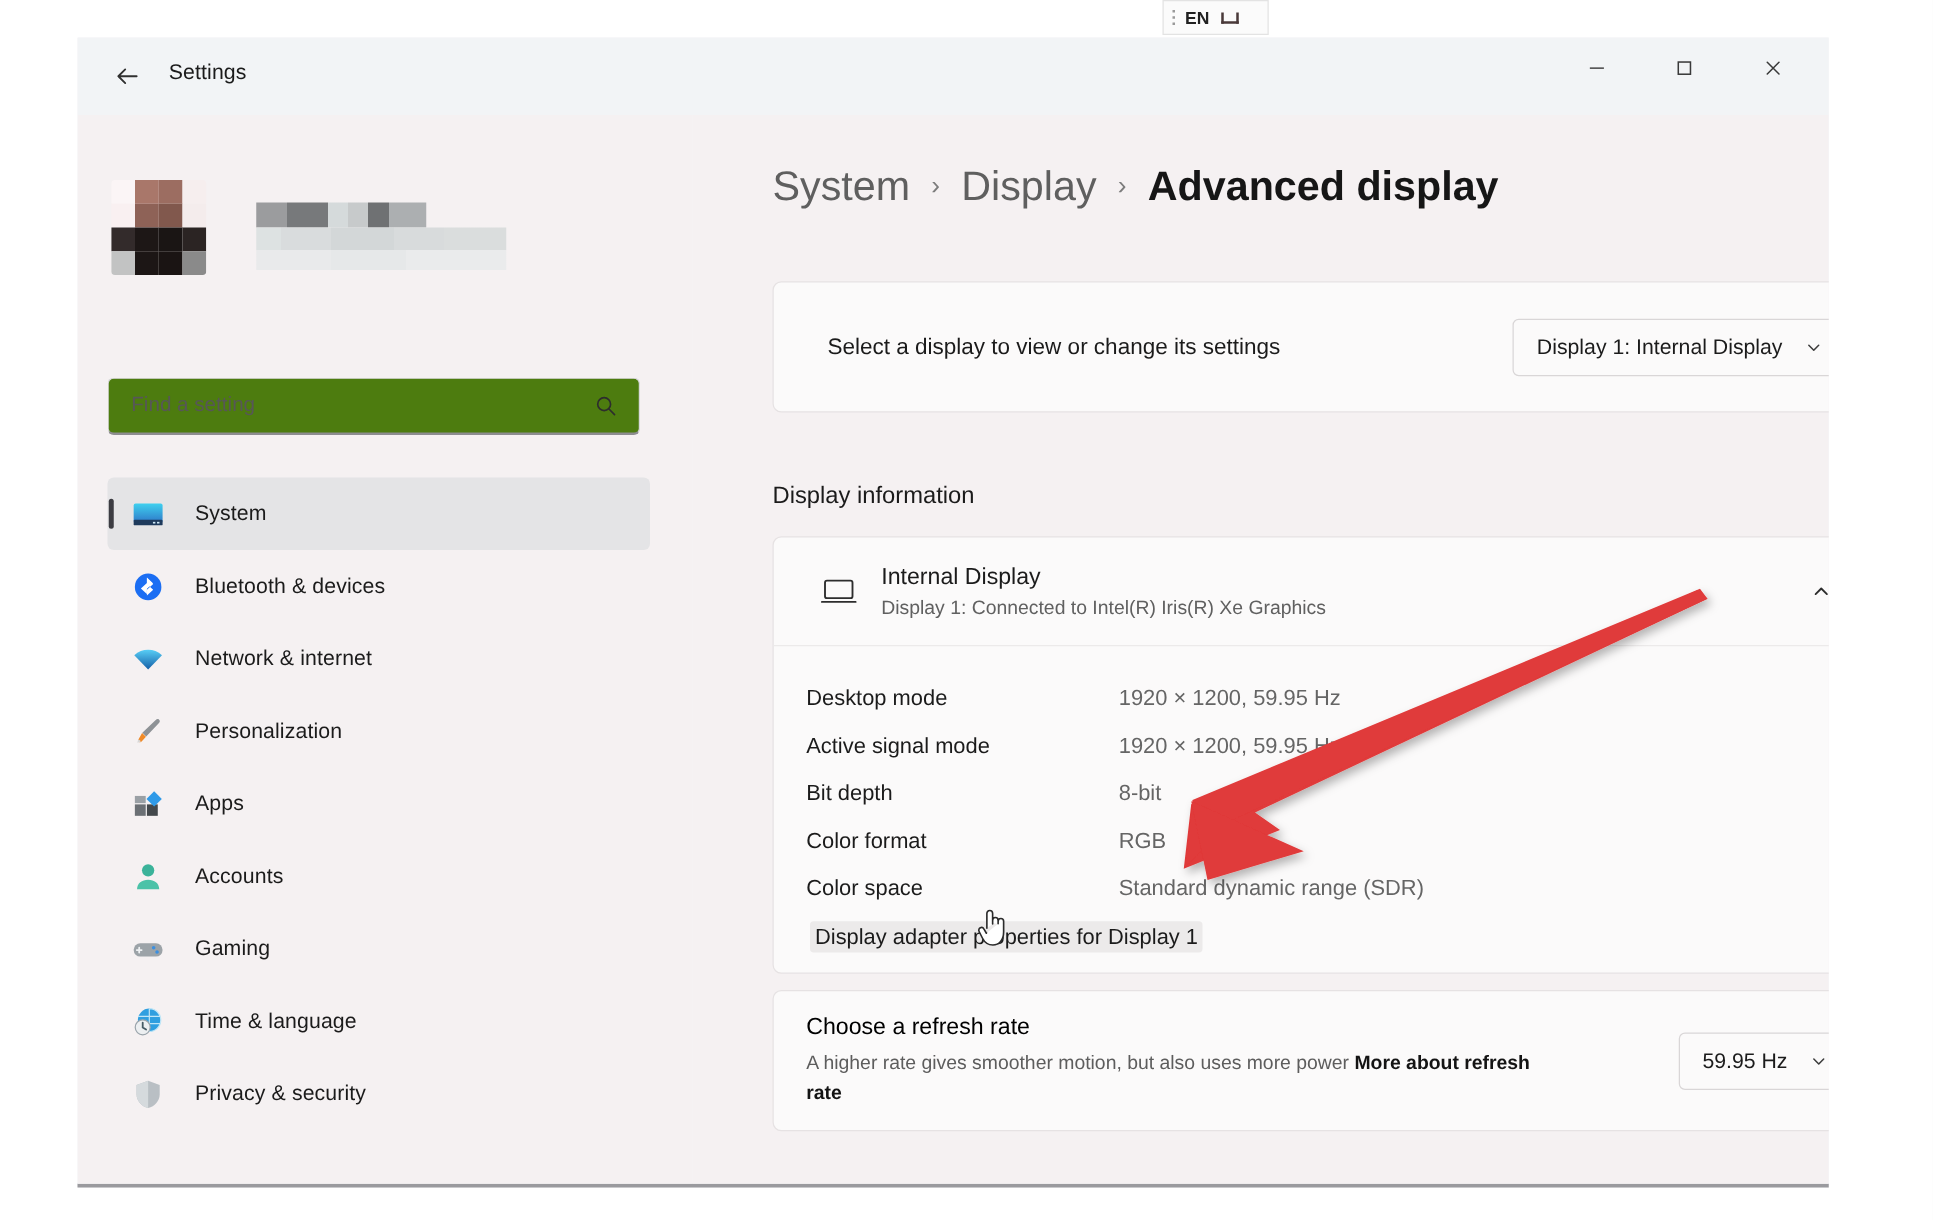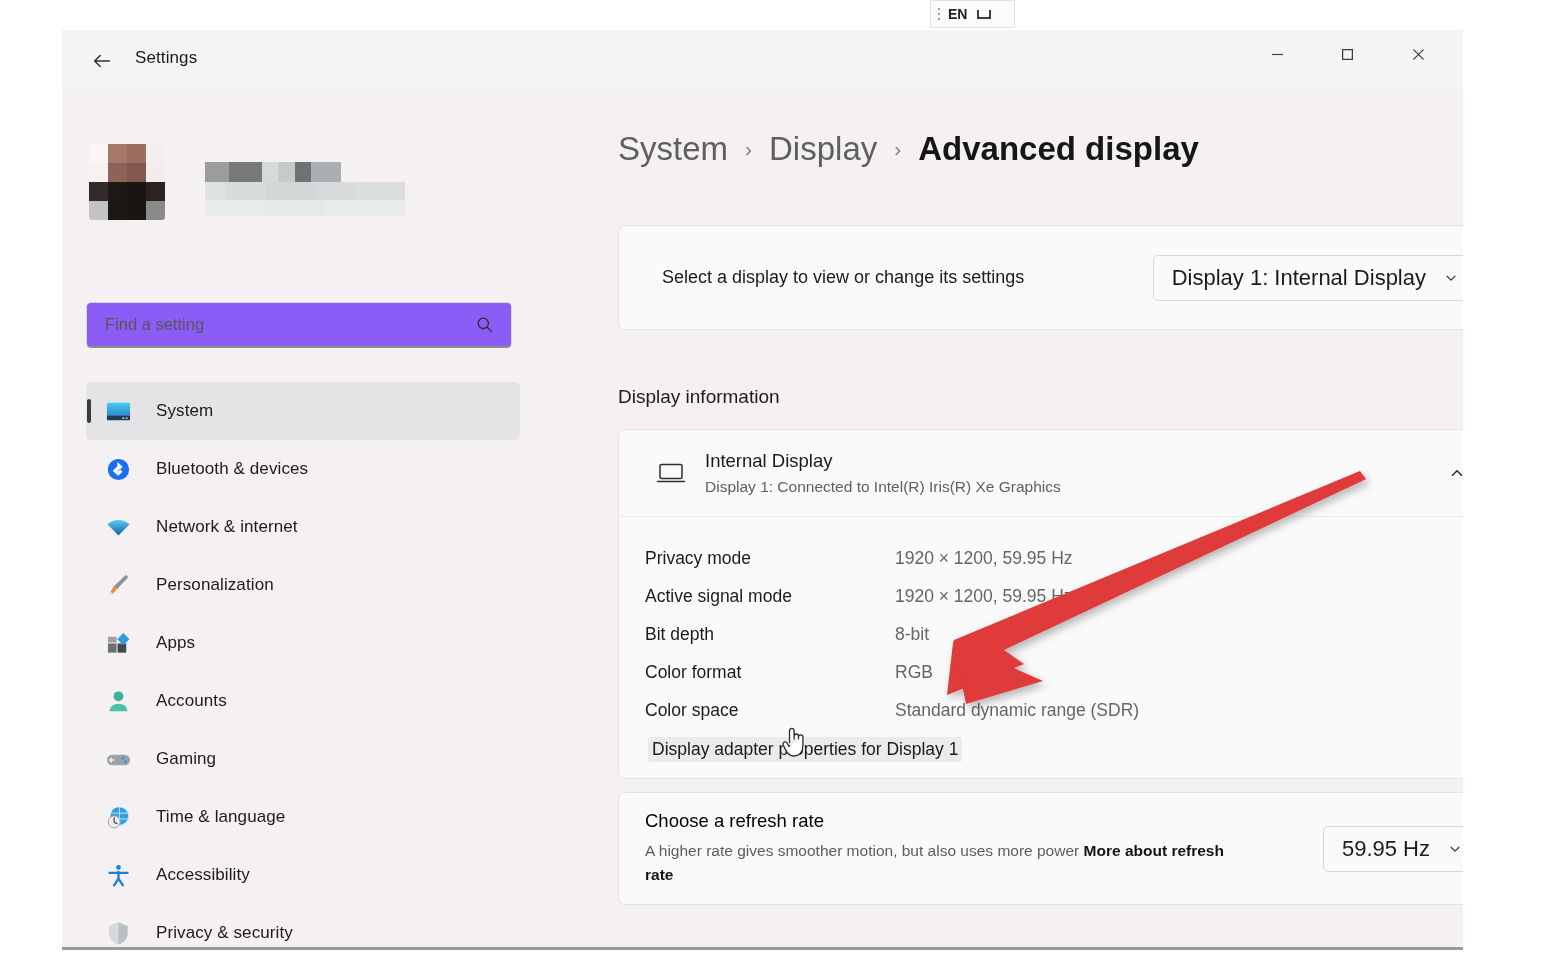--- a/index.html
+++ b/index.html
@@ -67,21 +67,21 @@
   .r1 { width: 136px; height: 20px;
         background: linear-gradient(90deg,#9b9c9e 0 18%,#77797b 18% 42%,#d5dadb 42% 54%,#c7cacb 54% 66%,#6f7173 66% 78%,#acafb1 78% 100%); }
   .r2 { width: 200px; height: 18px;
         background: linear-gradient(90deg,#dde2e2 0 10%,#d9dcdd 10% 30%,#d3d7d8 30% 55%,#d8dbdc 55% 75%,#dadddd 75% 100%); }
   .r3 { width: 200px; height: 16px;
         background: linear-gradient(90deg,#e9eaeb 0 30%,#e6e8e9 30% 60%,#eaebec 60% 100%); }
 
   .search-wrap {
     position: absolute; left: 24px; top: 210px;
     width: 426px; height: 46px;
-    background: #8b5cf6;
+    background: #4d7c0f;
     border: 1px solid #d8d8da;
     border-bottom: 2px solid #8d8d90;
     border-radius: 5px;
     display: flex; align-items: center;
     cursor: text;
   }
   .search-wrap input {
     flex: 1; border: 0; outline: none; background: transparent;
     font-family: "Liberation Sans", sans-serif;
     font-size: 16.5px; color: #1b1b1b; padding: 0 14px 0 18px;
@@ -126,21 +126,21 @@
 
   .sel-row { display: flex; align-items: center; height: 100%; padding: 0 26px; }
   .sel-label { font-size: 18px; color: #1b1b1b; }
   .dropdown {
     margin-left: auto; position: relative;
     background: #fbfafa; border: 1px solid #d9d6d7;
     border-radius: 5px; height: 46px;
     display: flex; align-items: center; cursor: pointer;
     padding: 0 16px 0 18px;
   }
-  .dropdown .dv { font-size: 22px; color: #1b1b1b; }
+  .dropdown .dv { font-size: 17px; color: #1b1b1b; }
   .dropdown .chev { margin-left: 18px; display: flex; }
   .dropdown .chev svg { width: 14px; height: 14px; }
 
   .section-title {
     position: absolute; left: 64px; top: 294px;
     font-size: 19px; color: #1b1b1b;
   }
 
   .info-head { display: flex; align-items: center; padding: 20px 24px 20px 26px; position: relative; }
   .monitor-ico { width: 52px; display: flex; align-items: center; justify-content: center; }
@@ -354,30 +354,20 @@
             <svg viewBox="0 0 28 28">
               <circle cx="15" cy="12.5" r="9.5" fill="#2f9fe0"></circle>
               <path d="M15 3a9.5 9.5 0 0 1 0 19M15 3v19M5.7 9.5h18.6M5.7 15.5h18.6" fill="none" stroke="#bfe6f7" stroke-width="1"></path>
               <circle cx="9.5" cy="18.5" r="6.2" fill="#eceff1" stroke="#9aa4ab" stroke-width="1"></circle>
               <path d="M9.5 14.6v4.1l2.8 1.6" fill="none" stroke="#455a64" stroke-width="1.5" stroke-linecap="round"></path>
             </svg>
           </span>
           <span class="nav-label">Time &amp; language</span>
         </div>
 
-        <div class="navitem">
-          <span class="nav-ico">
-            <svg viewBox="0 0 28 28" fill="none" stroke="#1f7ddb" stroke-width="2.4" stroke-linecap="round">
-              <circle cx="14" cy="5.6" r="2.4" fill="#1f7ddb" stroke="none"></circle>
-              <path d="M4.6 11.2h18.8"></path>
-              <path d="M14 10.2v7M14 17.2l-4.6 7M14 17.2l4.6 7"></path>
-            </svg>
-          </span>
-          <span class="nav-label">Accessibility</span>
-        </div>
 
         <div class="navitem">
           <span class="nav-ico">
             <svg viewBox="0 0 28 28">
               <path d="M14 2.6l9.6 3.6v7.6c0 5.6-4.1 9.9-9.6 11.6C8.5 23.7 4.4 19.4 4.4 13.8V6.2L14 2.6z" fill="#b9bfc4"></path>
               <path d="M14 2.6v22.8C8.5 23.7 4.4 19.4 4.4 13.8V6.2L14 2.6z" fill="#d5dadd"></path>
             </svg>
           </span>
           <span class="nav-label">Privacy &amp; security</span>
         </div>
@@ -425,21 +415,21 @@
           </div>
           <div class="collapse-btn">
             <svg viewBox="0 0 16 16" fill="none" stroke="#2d2d2d" stroke-width="1.5">
               <path d="M3.5 10.3L8 5.8l4.5 4.5" stroke-linecap="round" stroke-linejoin="round"></path>
             </svg>
           </div>
         </div>
         <div class="divider"></div>
         <div class="info-body">
           <div class="inf-row">
-            <span class="inf-key">Privacy mode</span>
+            <span class="inf-key">Desktop mode</span>
             <span class="inf-val">1920 × 1200, 59.95 Hz</span>
           </div>
           <div class="inf-row">
             <span class="inf-key">Active signal mode</span>
             <span class="inf-val">1920 × 1200, 59.95 Hz</span>
           </div>
           <div class="inf-row">
             <span class="inf-key">Bit depth</span>
             <span class="inf-val">8-bit</span>
           </div>

